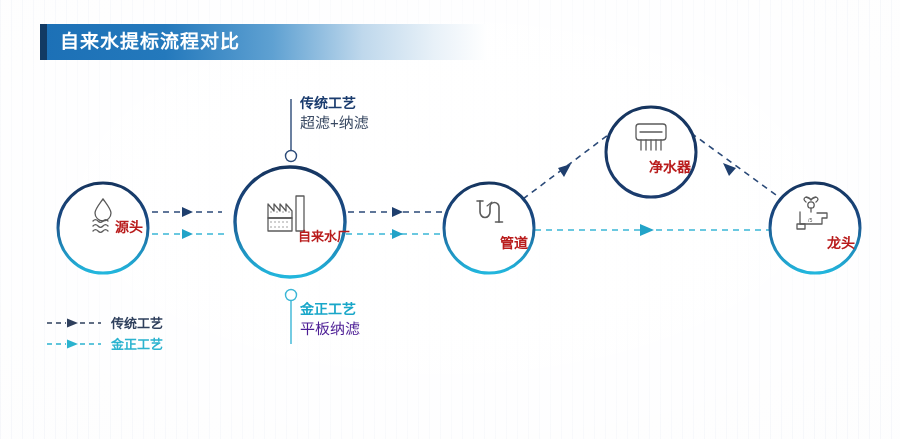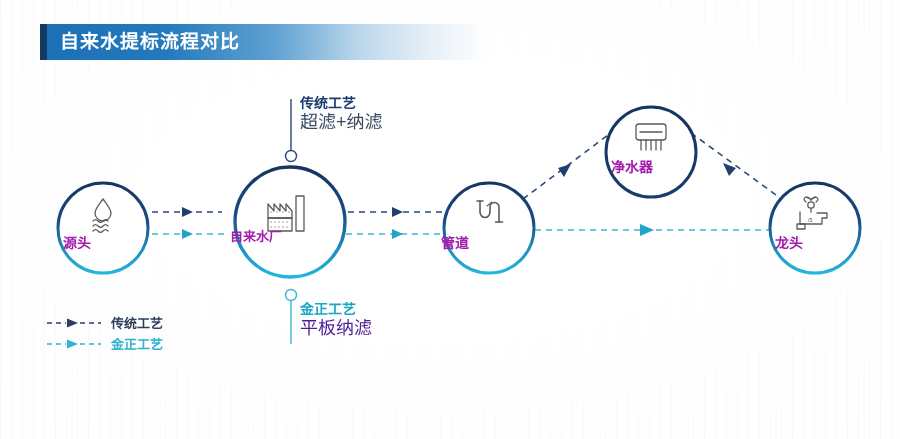--- a/index.html
+++ b/index.html
@@ -87,40 +87,40 @@
     position: absolute;
     left: 0;
     top: 0;
     width: 900px;
     height: 439px;
   }
 
   
   .node-label {
     position: absolute;
-    text-align: left;
-    color: #a21caf;
+    text-align: right;
+    color: #b91c1c;
     font-size: 14px;
     font-weight: bold;
     white-space: nowrap;
     pointer-events: none;
   }
   .node-label.big { font-size: 13px; }
 
   .callout {
     position: absolute;
     white-space: nowrap;
   }
   .callout .ttl {
     font-size: 14px;
     font-weight: bold;
     line-height: 19px;
   }
   .callout .sub {
-    font-size: 18px;
+    font-size: 15px;
     line-height: 19px;
   }
   .callout.trad .ttl { color: #1b3c6e; }
   .callout.trad .sub { color: #3a4a63; }
   .callout.jz .ttl  { color: #19a7c9; }
   .callout.jz .sub  { color: #4c1d95; }
 
   
   #legend {
     position: absolute;
@@ -281,25 +281,25 @@
         <rect x="797" y="224" width="8" height="5"></rect>
         <circle cx="811" cy="205" r="3.2"></circle>
         <path d="M806 202 q -4 -3 0 -5 q 4 1 5 3"></path>
         <path d="M816 202 q 4 -3 0 -5 q -4 1 -5 3"></path>
         <line x1="811" y1="208" x2="811" y2="212"></line>
         <text x="808" y="222" font-size="5.2" fill="#5b5b5b" stroke="none" font-family="'Liberation Sans', sans-serif">/5</text>
       </g>
     </g>
   </svg>
 
-  <div class="node-label" style="left:63px; top:232px; width:80px;">源头</div>
+  <div class="node-label" style="left:63px; top:216px; width:80px;">源头</div>
 
   <div class="node-label big" style="left:230px; top:226px; width:120px;">自来水厂</div>
 
-  <div class="node-label" style="left:441px; top:232px; width:96px;">管道</div>
+  <div class="node-label" style="left:432px; top:232px; width:96px;">管道</div>
 
   <div class="node-label" style="left:611px; top:156px; width:80px;">净水器</div>
 
   <div class="node-label" style="left:775px; top:232px; width:80px;">龙头</div>
 
   <div class="callout trad" style="left:300px; top:94px;">
     <div class="ttl">传统工艺</div>
     <div class="sub">超滤+纳滤</div>
   </div>
 

